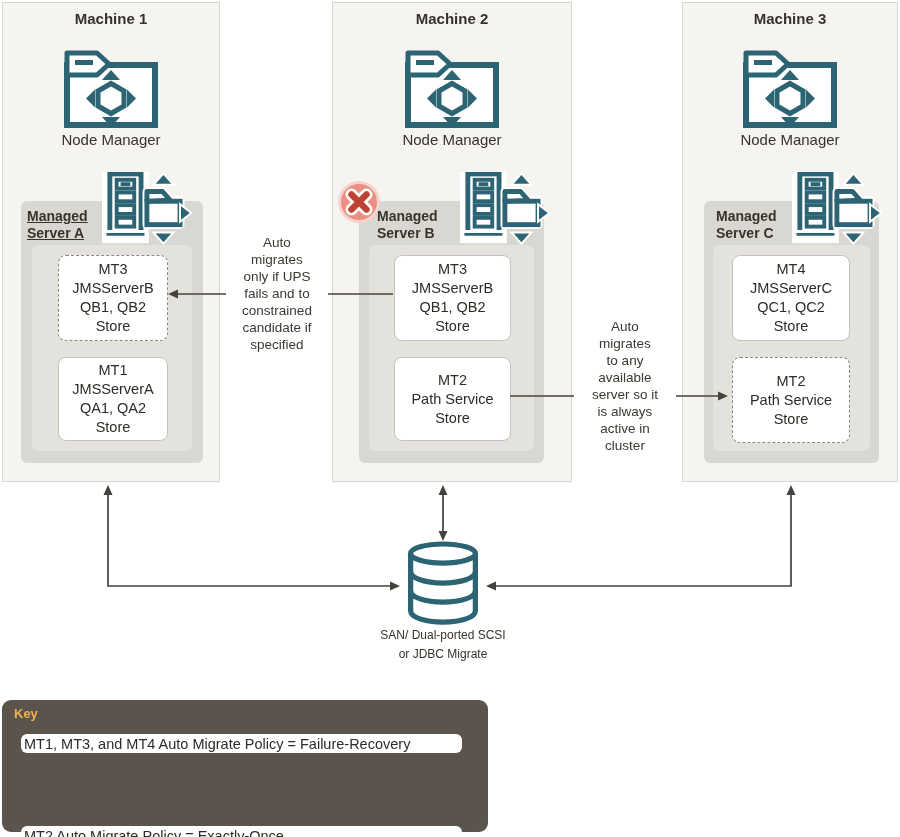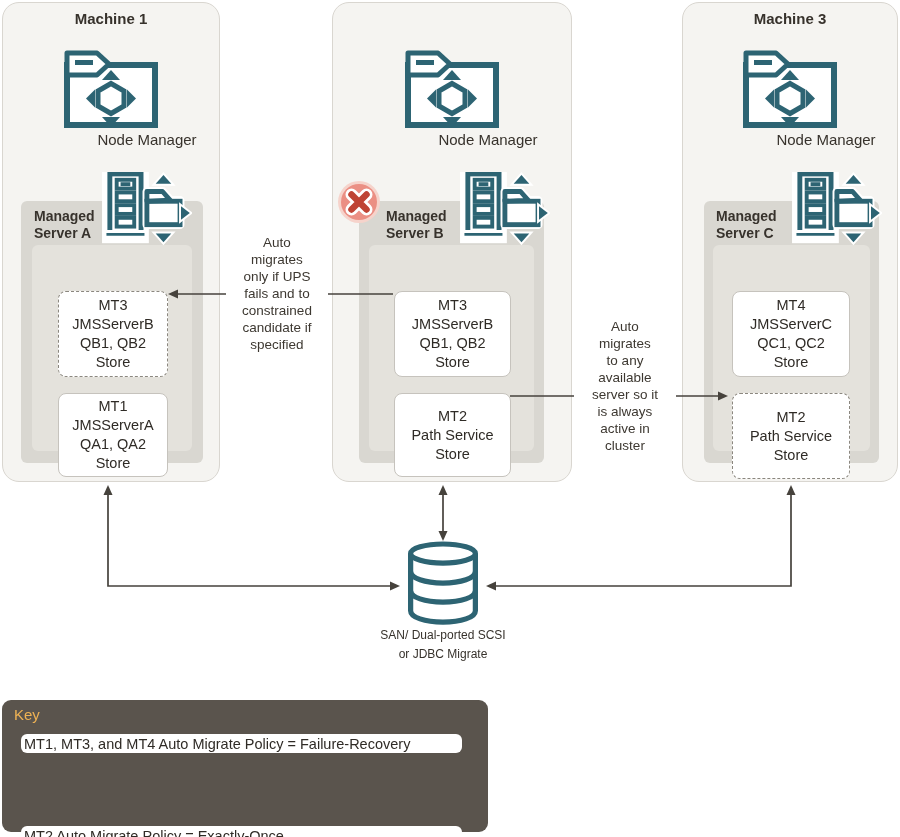--- a/index.html
+++ b/index.html
@@ -3,46 +3,46 @@
 <meta charset="utf-8">
 <style>
   html,body{margin:0;padding:0;}
   body{
     width:900px;height:837px;position:relative;background:#ffffff;
     font-family:"Liberation Sans","DejaVu Sans",sans-serif;
     color:#3a352f;overflow:hidden;
   }
   .machine{
     position:absolute;top:2px;height:478px;
-    background:#f5f4f1;border:1px solid #d9d6d0;border-radius:17px;
+    background:#f5f4f1;border:1px solid #d9d6d0;border-radius:0;
     z-index:1;
   }
   #machine-1{left:2px;width:216px;}
   #machine-2{left:332px;width:238px;}
   #machine-3{left:682px;width:214px;}
   .machine-title{
     position:absolute;top:7px;left:0;width:100%;text-align:center;
     font-size:15px;font-weight:bold;color:#37322c;
   }
   .nm-icon{position:absolute;top:44px;left:0;width:100%;text-align:center;}
   .nm-label{
     position:absolute;top:128px;left:0;width:100%;text-align:center;
-    font-size:15px;color:#37322c;padding-left:36px;
+    font-size:15px;color:#37322c;
   }
   .ms-box{position:absolute;background:#d9d7d1;border-radius:6px;z-index:2;}
   .ms-inner{position:absolute;background:#e4e2dc;border-radius:6px;}
   .ms-label{
     position:absolute;font-size:14px;font-weight:bold;line-height:17px;
     color:#37322c;z-index:4;width:86px;
   }
   .server-icon{position:absolute;z-index:4;}
   .mtbox{
     position:absolute;background:#ffffff;border:1px solid #c6c3bd;border-radius:8px;
     display:flex;flex-direction:column;justify-content:center;align-items:center;
-    font-size:14.5px;line-height:19px;color:#2f2b26;text-align:center;z-index:3;margin-top:36px;
+    font-size:14.5px;line-height:19px;color:#2f2b26;text-align:center;z-index:3;
   }
   .mtbox.dashed{border:1.6px dashed #8b877f;}
   .error-badge{position:absolute;z-index:6;}
   #connectors{position:absolute;left:0;top:0;z-index:5;pointer-events:none;}
   .annotation{
     position:absolute;z-index:6;background:#ffffff;text-align:center;
     font-size:13.5px;line-height:17px;color:#3d3831;width:102px;padding:2px 0;
   }
   #annotation-left{left:226px;top:232px;}
   #annotation-right{left:574px;top:316px;}
@@ -50,21 +50,21 @@
   #db-label{
     position:absolute;left:333px;top:626px;width:220px;text-align:center;
     font-size:12px;line-height:19px;color:#37322c;z-index:2;
   }
   #key-box{
     position:absolute;left:2px;top:700px;width:486px;height:132px;
     background:#5a544d;border-radius:9px;z-index:2;
   }
   #key-title{
     position:absolute;left:12px;top:6px;
-    font-size:15px;font-weight:normal;color:#eeb254;
+    font-size:13px;font-weight:bold;color:#eeb254;
   }
   .key-item{
     position:absolute;left:19px;width:438px;height:19px;
     background:#ffffff;border-radius:6px;
     display:flex;align-items:center;padding-left:3px;
     font-size:14.5px;color:#2f2b26;white-space:nowrap;
   }
   #key-item-0{top:34px;}
   #key-item-1{top:94px;margin-top:32px;}
 </style>
@@ -83,21 +83,21 @@
       <polygon points="50,80 59,70 41,70" fill="#2d6473"></polygon>
       <polygon points="25,51.5 34,42.5 34,60.5" fill="#2d6473"></polygon>
       <polygon points="75,51.5 66,42.5 66,60.5" fill="#2d6473"></polygon>
     </svg>
   </div>
   <div class="nm-label">Node Manager</div>
 
   <div class="ms-box" style="left:18px;top:198px;width:182px;height:262px;">
     <div class="ms-inner" style="left:11px;top:44px;width:160px;height:206px;"></div>
   </div>
-  <div class="ms-label" style="left:31px;top:205px;">Managed Server A</div>
+  <div class="ms-label" style="left:24px;top:205px;text-decoration:underline;">Managed Server A</div>
   <div class="server-icon" style="left:91px;top:169px;">
     <svg width="98" height="78" viewBox="0 0 100 80">
       <rect x="13" y="0" width="38" height="68" fill="none" stroke="#fff" stroke-width="10"></rect>
       <rect x="16" y="2" width="32" height="62" fill="#fff" stroke="#2d6473" stroke-width="5"></rect>
       <rect x="23" y="8" width="18" height="9" fill="none" stroke="#2d6473" stroke-width="4"></rect>
       <rect x="27" y="10.5" width="10" height="4" fill="#2d6473"></rect>
       <rect x="23" y="21" width="18" height="9" fill="none" stroke="#2d6473" stroke-width="4"></rect>
       <rect x="23" y="34" width="18" height="9" fill="none" stroke="#2d6473" stroke-width="4"></rect>
       <rect x="23" y="47" width="18" height="9" fill="none" stroke="#2d6473" stroke-width="4"></rect>
       <rect x="11" y="61" width="42" height="6" rx="1" fill="#2d6473" stroke="#fff" stroke-width="3"></rect>
@@ -117,38 +117,39 @@
   </div>
   <div class="mtbox" style="left:55px;top:354px;width:108px;height:82px;">
     <div>MT1</div>
     <div>JMSServerA</div>
     <div>QA1, QA2</div>
     <div>Store</div>
   </div>
 </div>
 
 <div class="machine" id="machine-2">
+  <div class="machine-title">Machine 2</div>
   <div class="nm-icon">
     <svg width="100" height="82" viewBox="0 0 100 82">
       <rect x="6" y="18" width="88" height="60" fill="#fff" stroke="#2d6473" stroke-width="6"></rect>
       <polygon points="6,28 6,6 36,6 48,17 36,28" fill="#fff" stroke="#2d6473" stroke-width="5" stroke-linejoin="round"></polygon>
       <rect x="14" y="13" width="18" height="5" fill="#2d6473"></rect>
       <polygon points="50,36.5 63,44 63,59 50,66.5 37,59 37,44" fill="#fff" stroke="#2d6473" stroke-width="5"></polygon>
       <polygon points="50,23 59,33 41,33" fill="#2d6473"></polygon>
       <polygon points="50,80 59,70 41,70" fill="#2d6473"></polygon>
       <polygon points="25,51.5 34,42.5 34,60.5" fill="#2d6473"></polygon>
       <polygon points="75,51.5 66,42.5 66,60.5" fill="#2d6473"></polygon>
     </svg>
   </div>
   <div class="nm-label">Node Manager</div>
 
   <div class="ms-box" style="left:26px;top:198px;width:185px;height:262px;">
     <div class="ms-inner" style="left:10px;top:44px;width:165px;height:206px;"></div>
   </div>
-  <div class="ms-label" style="left:53px;top:205px;">Managed Server B</div>
+  <div class="ms-label" style="left:44px;top:205px;">Managed Server B</div>
   <div class="server-icon" style="left:119px;top:169px;">
     <svg width="98" height="78" viewBox="0 0 100 80">
       <rect x="13" y="0" width="38" height="68" fill="none" stroke="#fff" stroke-width="10"></rect>
       <rect x="16" y="2" width="32" height="62" fill="#fff" stroke="#2d6473" stroke-width="5"></rect>
       <rect x="23" y="8" width="18" height="9" fill="none" stroke="#2d6473" stroke-width="4"></rect>
       <rect x="27" y="10.5" width="10" height="4" fill="#2d6473"></rect>
       <rect x="23" y="21" width="18" height="9" fill="none" stroke="#2d6473" stroke-width="4"></rect>
       <rect x="23" y="34" width="18" height="9" fill="none" stroke="#2d6473" stroke-width="4"></rect>
       <rect x="23" y="47" width="18" height="9" fill="none" stroke="#2d6473" stroke-width="4"></rect>
       <rect x="11" y="61" width="42" height="6" rx="1" fill="#2d6473" stroke="#fff" stroke-width="3"></rect>

